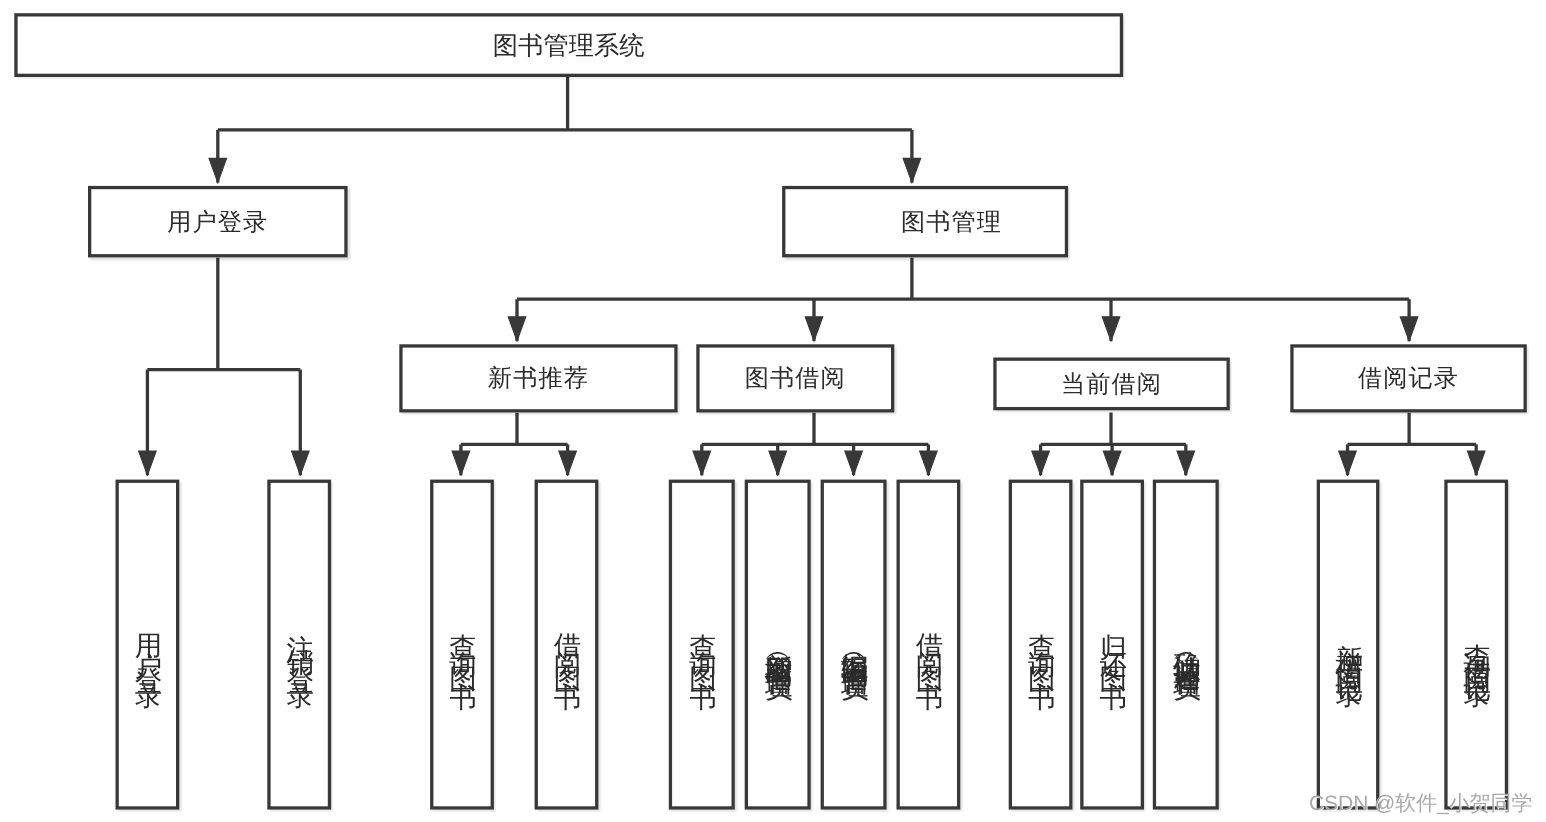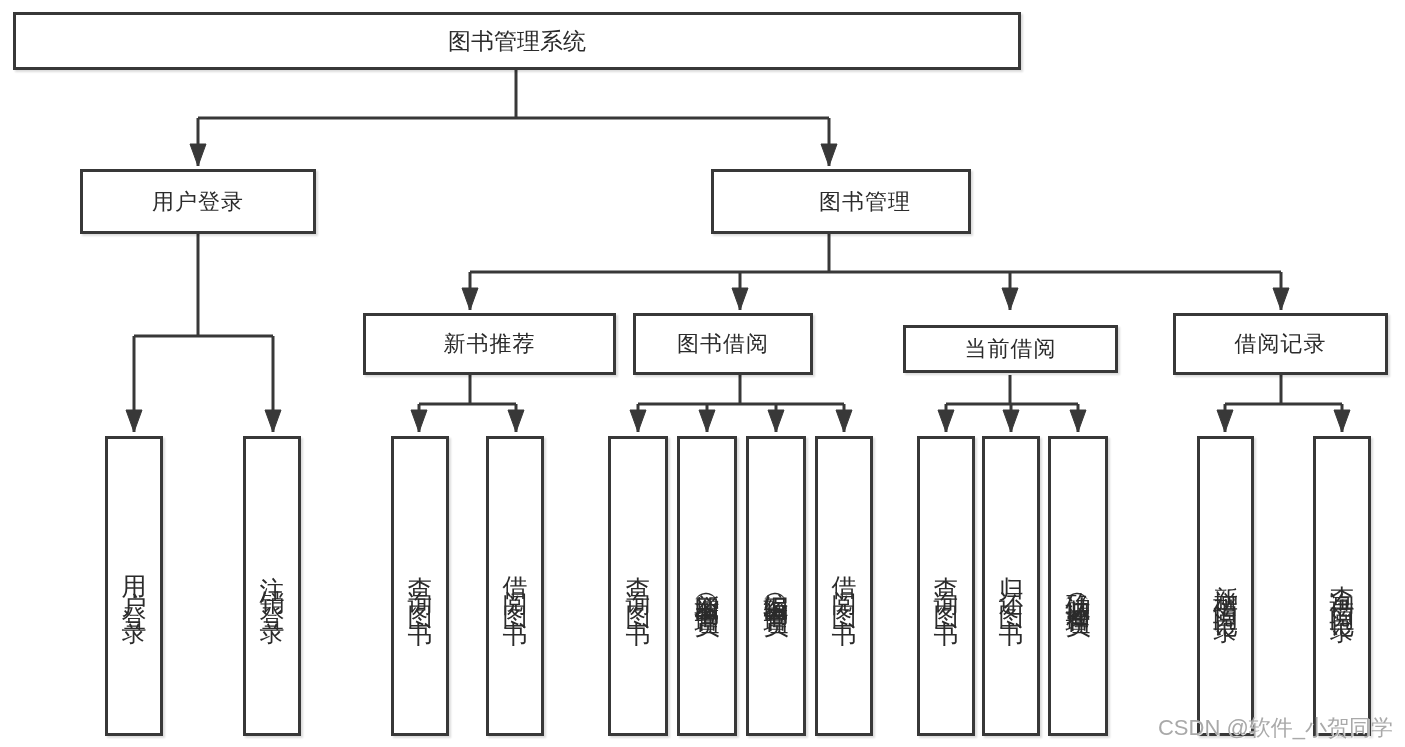--- a/index.html
+++ b/index.html
@@ -37,21 +37,21 @@
     line-height: 1;
     white-space: nowrap;
   }
   .len4 .vtext { letter-spacing: 15px; }
   .len6 .vtext { letter-spacing: 7px; }
   .len9 .vtext { letter-spacing: 3px; }
   .watermark {
     position: absolute;
     right: 12px;
     bottom: 4px;
-    font-size: 22px;
+    font-size: 19px;
     color: #a9a9a9;
     text-shadow: 1px 1px 0 rgba(255,255,255,0.85);
     white-space: nowrap;
   }
 </style>
 </head>
 <body>
 
 <div class="canvas">
 

